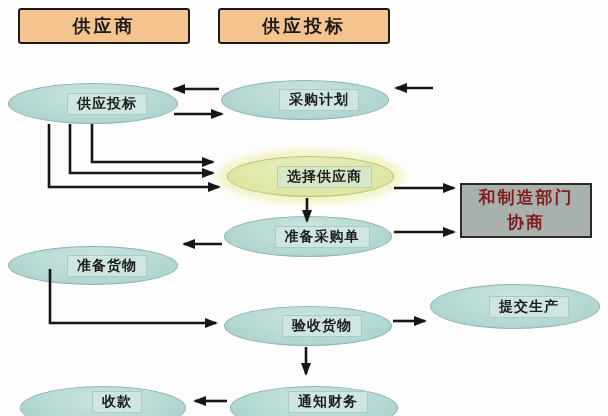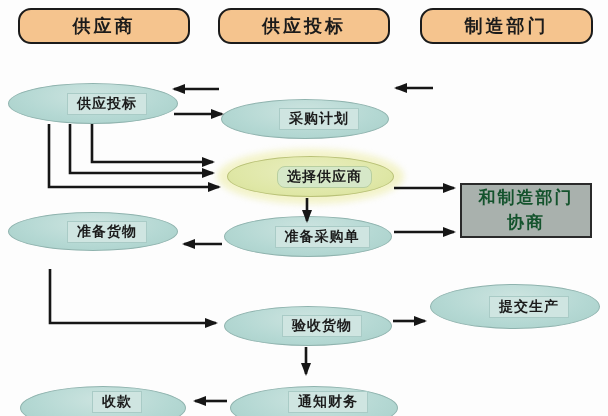--- a/index.html
+++ b/index.html
@@ -3,78 +3,77 @@
 <meta charset="utf-8">
 <style>
   html,body{margin:0;padding:0;background:#fff;}
   .stage{
     position:relative;width:608px;height:416px;overflow:hidden;
     background:#fdfdfd;
     font-family:"Liberation Sans","DejaVu Sans",sans-serif;
   }
   .hdr{
     position:absolute;box-sizing:border-box;
-    background:#f5c48e;border:2px solid #1b1b1b;border-radius:13px;
+    background:#f5c48e;border:2px solid #1b1b1b;border-radius:3px;
     display:flex;align-items:center;justify-content:center;
     font-weight:bold;font-size:18px;color:#1b1b1b;letter-spacing:3px;
   }
   .ell{
     position:absolute;box-sizing:border-box;border-radius:50%;
     display:flex;align-items:center;justify-content:center;
   }
   .teal{background:#b4d8d3;border:1px solid #8fb3ae;
     background:radial-gradient(ellipse at 50% 30%, #cde4e0 0%, #b4d8d3 60%, #a8cfc9 100%);}
   .tag{
     background:#cfe5e1;border:1px solid #a9cbc6;
     padding:1px 9px;white-space:nowrap;
     font-weight:bold;font-size:14px;color:#1b1b1b;letter-spacing:1px;margin-left:28px;
   }
   .glow{
     position:absolute;border-radius:50%;
     background:#f3f3ca;filter:blur(3px);
   }
   .yellow{background:#dfe7a6;border:1px solid #b9c177;
     background:radial-gradient(ellipse at 50% 35%, #e9eec0 0%, #dfe7a6 65%, #d5df97 100%);}
-  .yellow .tag{background:#d6e8c8;border-color:#b8cfa0;border-radius:8px;}
+  .yellow .tag{background:#d6e8c8;border-color:#b8cfa0;}
   .grayrect{
     position:absolute;box-sizing:border-box;
     background:#a9b1ad;border:2px solid #2a2a2a;
     display:flex;flex-direction:column;align-items:center;justify-content:center;
-    font-weight:bold;font-size:17px;color:#14532d;letter-spacing:2px;line-height:1.45;
+    font-weight:bold;font-size:17px;color:#7f1d1d;letter-spacing:2px;line-height:1.45;
   }
   .edges{position:absolute;left:0;top:0;pointer-events:none;}
   .clipped{align-items:flex-start;}
   .clipped .tag{margin-top:4px;}
 </style>
 </head>
 <body>
 
 <div class="stage">
 
   <div class="hdr" style="left:18px;top:8px;width:172px;height:36px;">供应商</div>
   <div class="hdr" style="left:218px;top:8px;width:172px;height:36px;">供应投标</div>
-  <div class="hdr" style="left:420px;top:8px;width:173px;height:36px;">制造部门</div>
 
   <div class="ell teal" style="left:8px;top:83px;width:170px;height:41px;">
     <span class="tag">供应投标</span>
   </div>
-  <div class="ell teal" style="left:221px;top:99px;width:168px;height:40px;">
+  <div class="ell teal" style="left:221px;top:80px;width:168px;height:40px;">
     <span class="tag">采购计划</span>
   </div>
 
   <div class="glow" style="left:217px;top:149px;width:187px;height:55px;"></div>
   <div class="ell yellow" style="left:227px;top:156px;width:167px;height:41px;">
     <span class="tag">选择供应商</span>
   </div>
   <div class="grayrect" style="left:460px;top:183px;width:132px;height:55px;">
     <div>和制造部门</div>
     <div>协商</div>
   </div>
 
-  <div class="ell teal" style="left:8px;top:212px;width:170px;height:39px;">
+  <div class="ell teal" style="left:8px;top:246px;width:170px;height:39px;">
     <span class="tag">准备货物</span>
   </div>
   <div class="ell teal" style="left:224px;top:216px;width:168px;height:41px;">
     <span class="tag">准备采购单</span>
   </div>
 
   <div class="ell teal" style="left:224px;top:306px;width:168px;height:40px;text-align:right;">
     <span class="tag">验收货物</span>
   </div>
   <div class="ell teal" style="left:430px;top:284px;width:170px;height:45px;">

